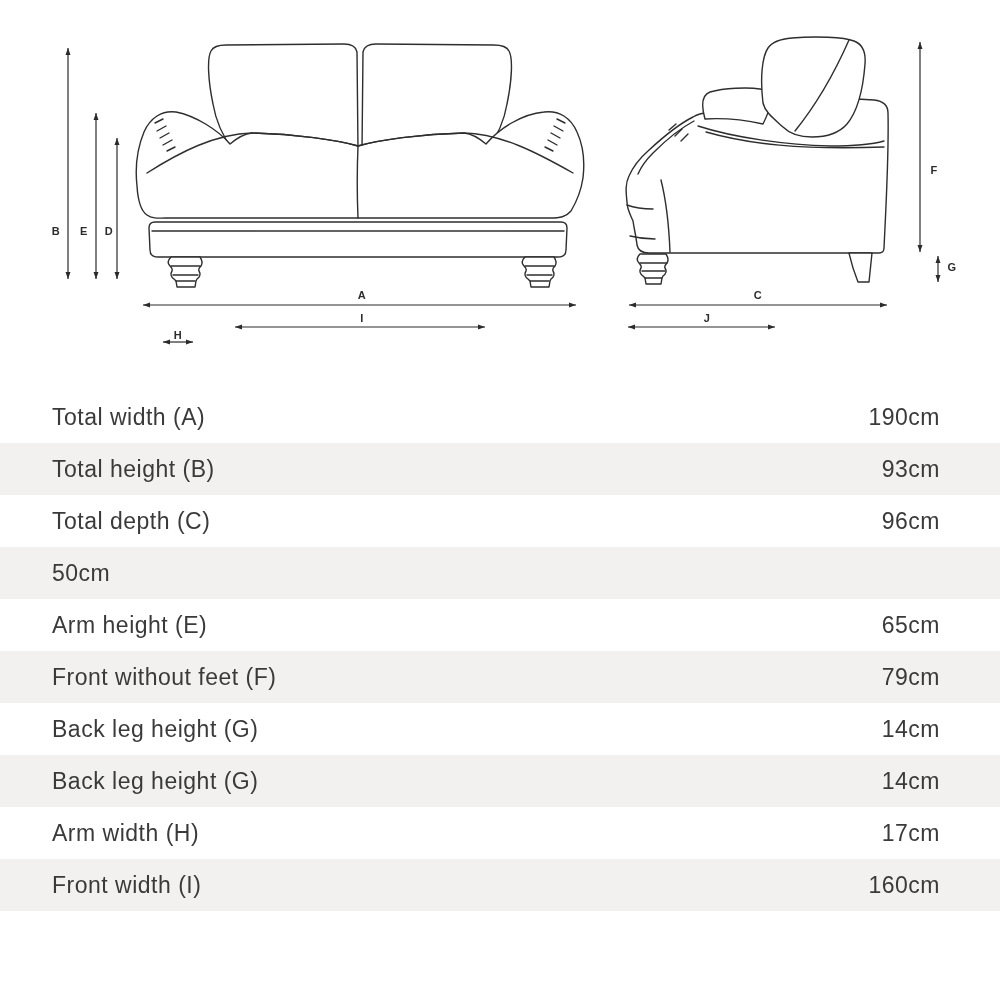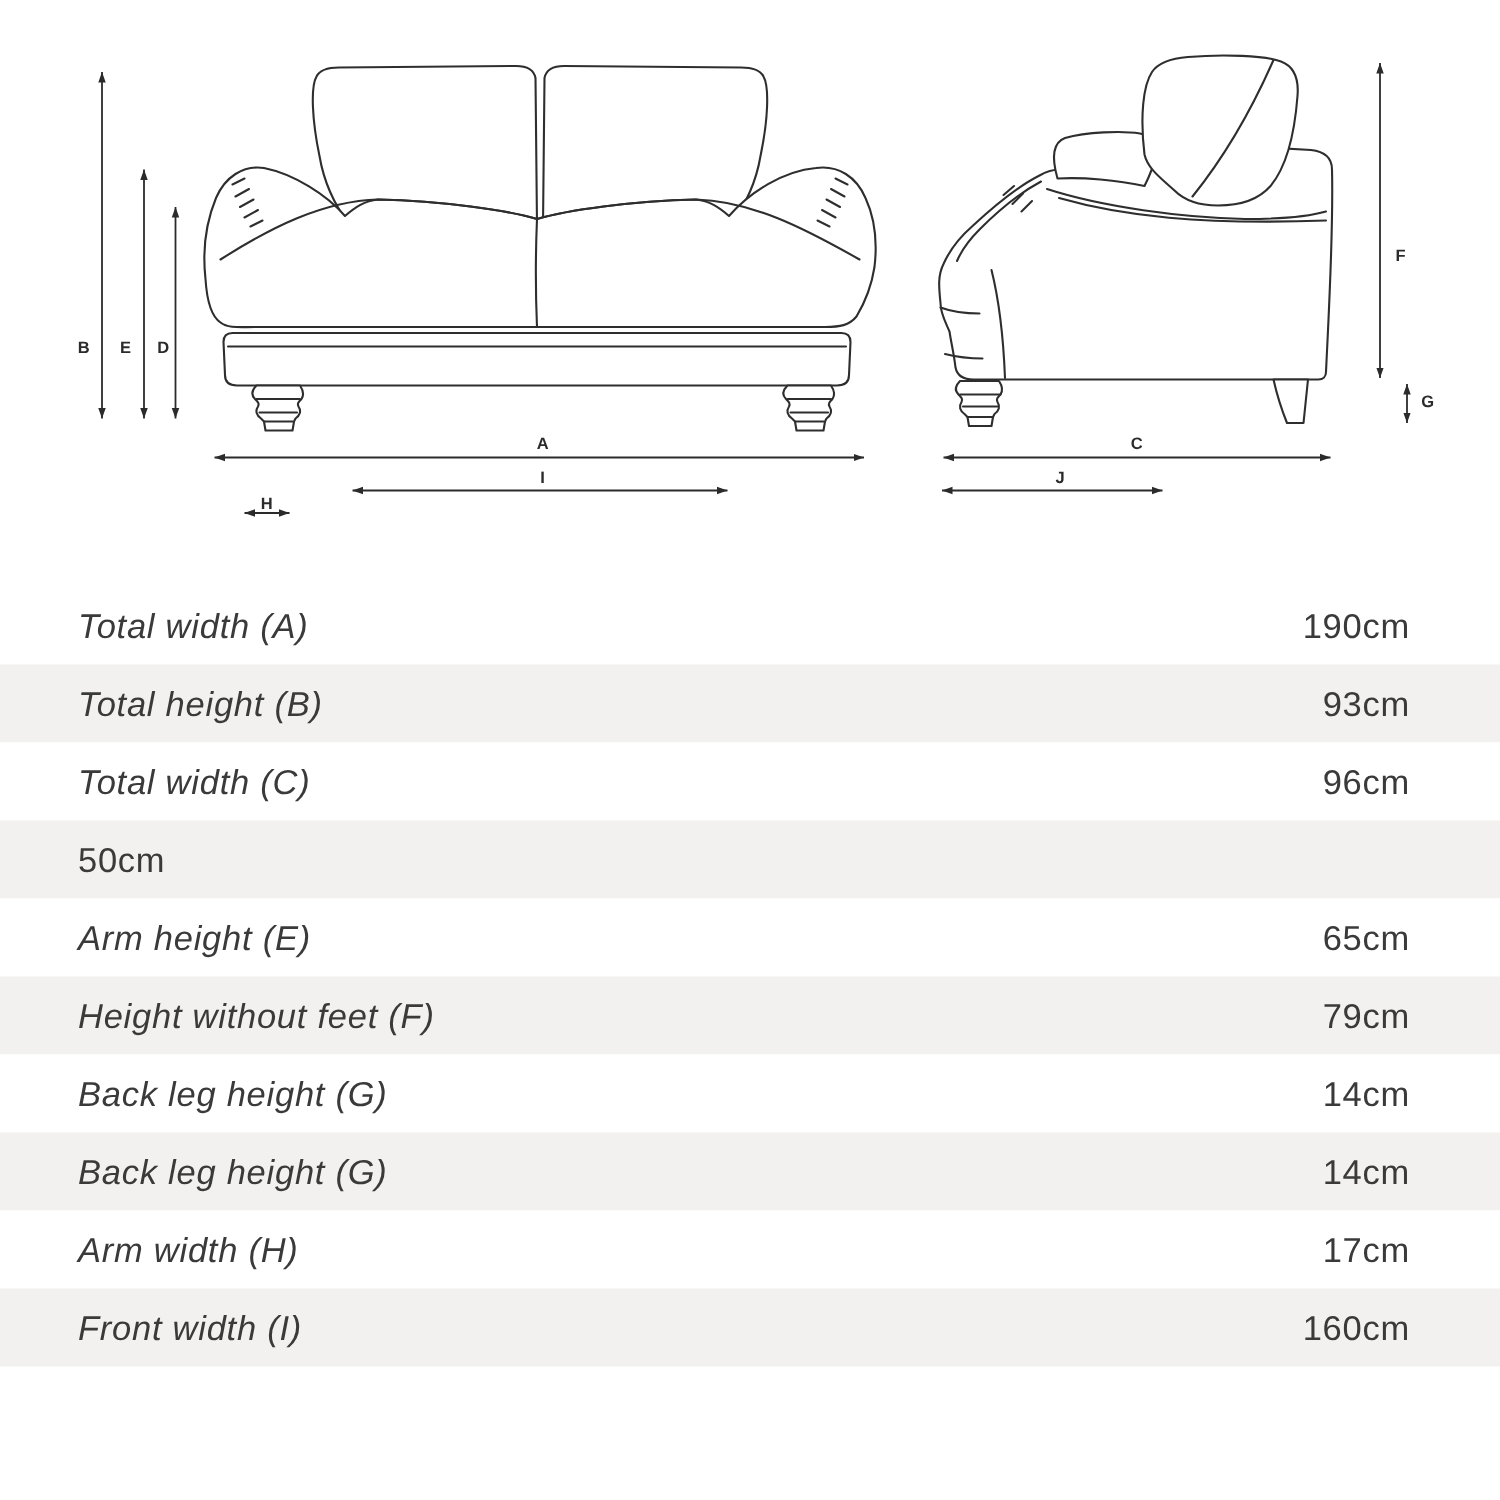--- a/index.html
+++ b/index.html
@@ -28,21 +28,21 @@
   }
   .dim-row{
     height:52px;
     display:flex;align-items:center;justify-content:space-between;
     box-sizing:border-box;
     padding:0 60px 0 52px;
     font-size:23px;letter-spacing:0.5px;color:#3a3a3a;
     background:#ffffff;
   }
   .dim-row:nth-child(even){background:#f2f1ef;}
-  .dim-row .lbl{white-space:nowrap;font-style:italic;}
+  .dim-row .lbl{white-space:nowrap;}
   .dim-row .val{white-space:nowrap;}
 </style>
 </head>
 <body>
 
 <div class="diagram-wrap">
 <svg width="1000" height="370" viewBox="0 0 1000 370">
   <defs>
     <marker id="ahEnd" markerUnits="userSpaceOnUse" markerWidth="8" markerHeight="8" refX="7" refY="3.5" orient="auto">
       <path d="M0,1 L7,3.5 L0,6 Z" fill="#2b2b2b" stroke="none"></path>
@@ -136,32 +136,32 @@
 <div class="dim-table">
   <div class="dim-row">
     <span class="lbl">Total width (A)</span>
     <span class="val">190cm</span>
   </div>
   <div class="dim-row">
     <span class="lbl">Total height (B)</span>
     <span class="val">93cm</span>
   </div>
   <div class="dim-row">
-    <span class="lbl">Total width (C)</span>
+    <span class="lbl">Total depth (C)</span>
     <span class="val">96cm</span>
   </div>
   <div class="dim-row">
     <span class="val">50cm</span>
   </div>
   <div class="dim-row">
     <span class="lbl">Arm height (E)</span>
     <span class="val">65cm</span>
   </div>
   <div class="dim-row">
-    <span class="lbl">Height without feet (F)</span>
+    <span class="lbl">Front without feet (F)</span>
     <span class="val">79cm</span>
   </div>
   <div class="dim-row">
     <span class="lbl">Back leg height (G)</span>
     <span class="val">14cm</span>
   </div>
   <div class="dim-row">
     <span class="lbl">Back leg height (G)</span>
     <span class="val">14cm</span>
   </div>

